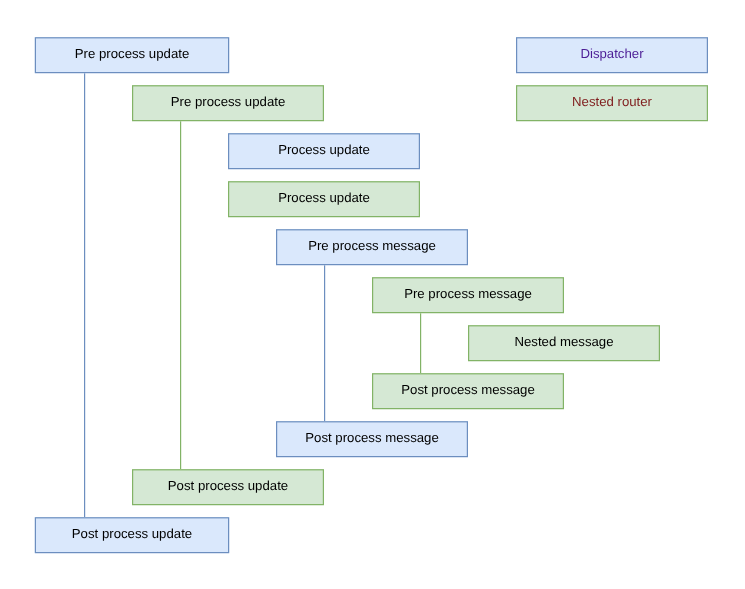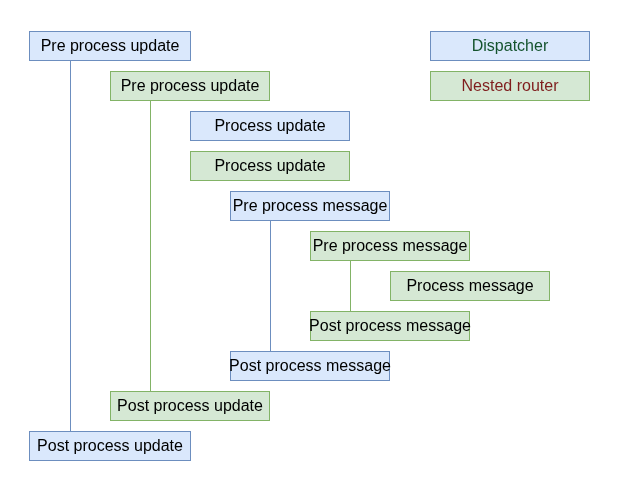--- a/index.html
+++ b/index.html
@@ -18,21 +18,21 @@
     overflow: hidden;
   }
   .node {
     position: absolute;
     box-sizing: border-box;
     border-width: 1px;
     border-style: solid;
     display: flex;
     align-items: center;
     justify-content: center;
-    font-size: 16px;
+    font-size: 11px;
     line-height: 1.2;
     color: #000000;
     text-align: center;
     white-space: nowrap;
   }
   .node.blue {
     background: #dae8fc;
     border-color: #6c8ebf;
   }
   .node.green {
@@ -70,33 +70,33 @@
     <div class="node green" style="left: 190px; top: 151px; width: 160px; height: 30px; color: rgb(0, 0, 0);">
       <span>Process update</span>
     </div>
     <div class="node blue" style="left: 230px; top: 191px; width: 160px; height: 30px; color: rgb(0, 0, 0);">
       <span>Pre process message</span>
     </div>
     <div class="node green" style="left: 310px; top: 231px; width: 160px; height: 30px; color: rgb(0, 0, 0);">
       <span>Pre process message</span>
     </div>
     <div class="node green" style="left: 390px; top: 271px; width: 160px; height: 30px; color: rgb(0, 0, 0);">
-      <span>Process message</span>
+      <span>Nested message</span>
     </div>
     <div class="node green" style="left: 310px; top: 311px; width: 160px; height: 30px; color: rgb(0, 0, 0);">
       <span>Post process message</span>
     </div>
     <div class="node blue" style="left: 230px; top: 351px; width: 160px; height: 30px; color: rgb(0, 0, 0);">
       <span>Post process message</span>
     </div>
     <div class="node green" style="left: 110px; top: 391px; width: 160px; height: 30px; color: rgb(0, 0, 0);">
       <span>Post process update</span>
     </div>
     <div class="node blue" style="left: 29px; top: 431px; width: 162px; height: 30px; color: rgb(0, 0, 0);">
       <span>Post process update</span>
     </div>
-    <div class="node blue" style="left: 430px; top: 31px; width: 160px; height: 30px; color: #14532d;">
+    <div class="node blue" style="left: 430px; top: 31px; width: 160px; height: 30px; color: #4c1d95;">
       <span>Dispatcher</span>
     </div>
     <div class="node green" style="left: 430px; top: 71px; width: 160px; height: 30px; color: #7f1d1d;">
       <span>Nested router</span>
     </div>
   </div>
 
 </body></html>

